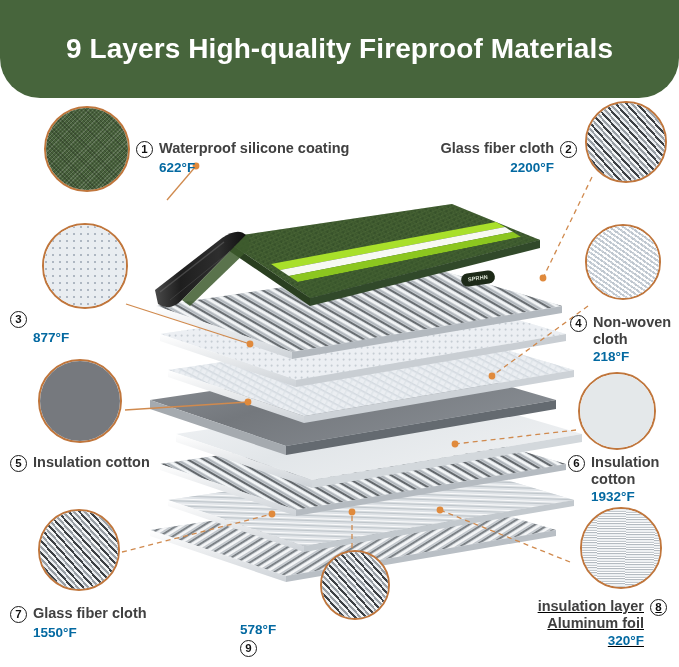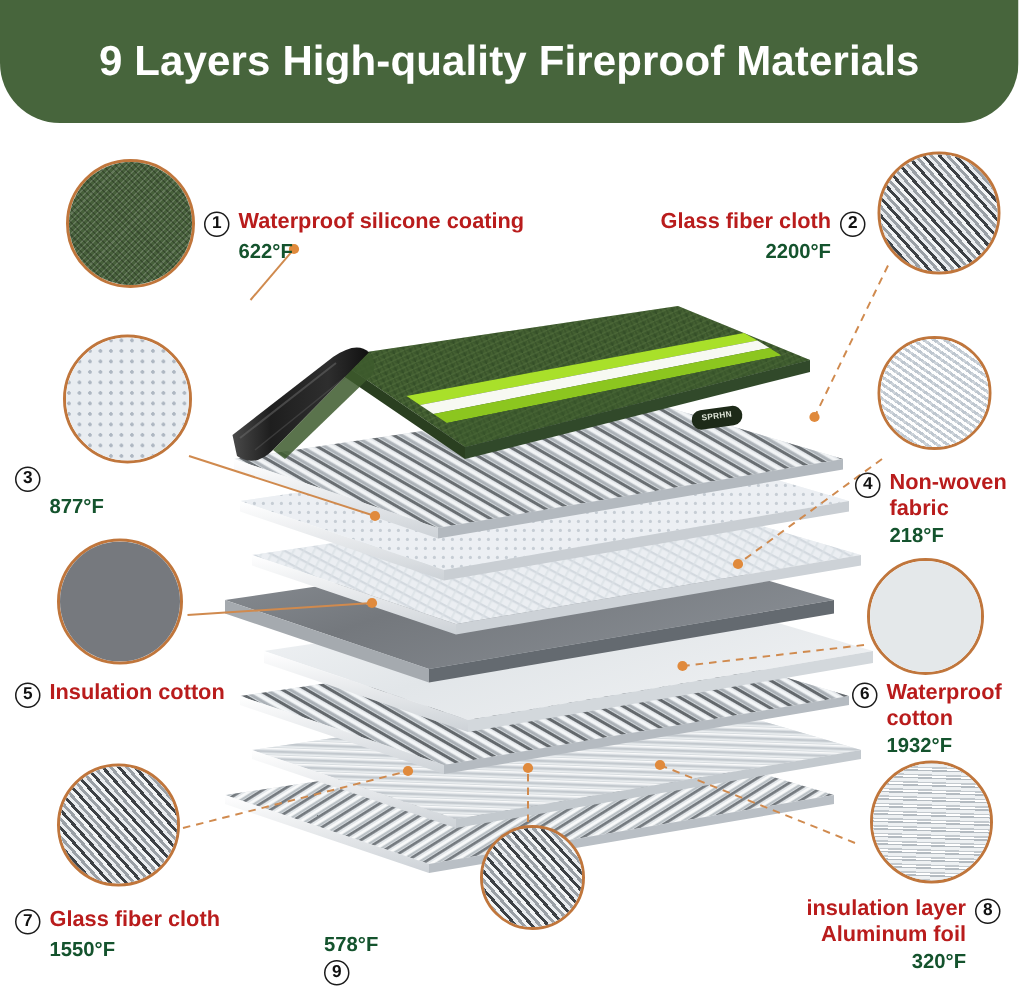--- a/index.html
+++ b/index.html
@@ -10,21 +10,21 @@
     background: #ffffff;
     font-family: "Liberation Sans", sans-serif;
     overflow: hidden;
     position: relative;
   }
 
   
   #header-banner {
     position: absolute;
     left: 0; top: 0;
-    width: 679px; height: 82px;
+    width: 679px; height: 98px;
     background: #47653c;
     border-radius: 0 0 40px 40px;
     display: flex;
     align-items: center;
     justify-content: center;
   }
   #header-title {
     color: #ffffff;
     font-size: 28px;
     font-weight: bold;
@@ -114,28 +114,28 @@
     color: #111111;
     font-size: 11.5px;
     font-weight: bold;
     line-height: 14px;
     text-align: center;
     margin-top: 1px;
   }
   .label {
     font-size: 14.5px;
     font-weight: bold;
-    color: #b91c1c;
+    color: #404040;
     line-height: 16.5px;
     white-space: pre-line;
   }
   .temp {
     font-size: 13.5px;
     font-weight: bold;
-    color: #14532d;
+    color: #0369a1;
     line-height: 17px;
     margin-top: 1px;
   }
   .callout.right-align .label,
   .callout.right-align .temp { text-align: right; }
   .callout.indent-temp .temp { margin-left: 23px; }
   .callout.right-align.indent-temp .temp { margin-left: 0; margin-right: 23px; }
 
   
   #product-logo {
@@ -398,58 +398,58 @@
     <div class="callout-row">
       <div class="num-badge">3</div>
     </div>
     <div class="temp">877°F</div>
   </div>
 
   <div class="callout indent-temp" style="left:570px; top:232px;">
     <div class="callout-row">
       <div class="num-badge">4</div>
       <div class="label">Non-woven
-fabric</div>
+cloth</div>
     </div>
     <div class="temp">218°F</div>
   </div>
 
   <div class="callout indent-temp" style="left:10px; top:372px;">
     <div class="callout-row">
       <div class="num-badge">5</div>
       <div class="label">Insulation cotton</div>
     </div>
   </div>
 
   <div class="callout indent-temp" style="left:568px; top:372px;">
     <div class="callout-row">
       <div class="num-badge">6</div>
-      <div class="label">Waterproof
+      <div class="label">Insulation
 cotton</div>
     </div>
     <div class="temp">1932°F</div>
   </div>
 
   <div class="callout indent-temp" style="left:10px; top:523px;">
     <div class="callout-row">
       <div class="num-badge">7</div>
       <div class="label">Glass fiber cloth</div>
     </div>
     <div class="temp">1550°F</div>
   </div>
 
-  <div class="callout right-align indent-temp" style="left:452px; top:516px; width:215px;">
+  <div class="callout right-align indent-temp" style="left:452px; top:516px; width:215px;text-decoration:underline;">
     <div class="callout-row">
       <div class="label">insulation layer
 Aluminum foil</div>
       <div class="num-badge">8</div>
     </div>
     <div class="temp">320°F</div>
   </div>
 
-  <div class="callout" style="left:216px; top:538px;">
+  <div class="callout" style="left:240px; top:538px;">
     <div class="temp">578°F</div>
     <div class="callout-row" style="margin-top:1px;">
       <div class="num-badge">9</div>
     </div>
   </div>
 
 </div>
 
 </body></html>

